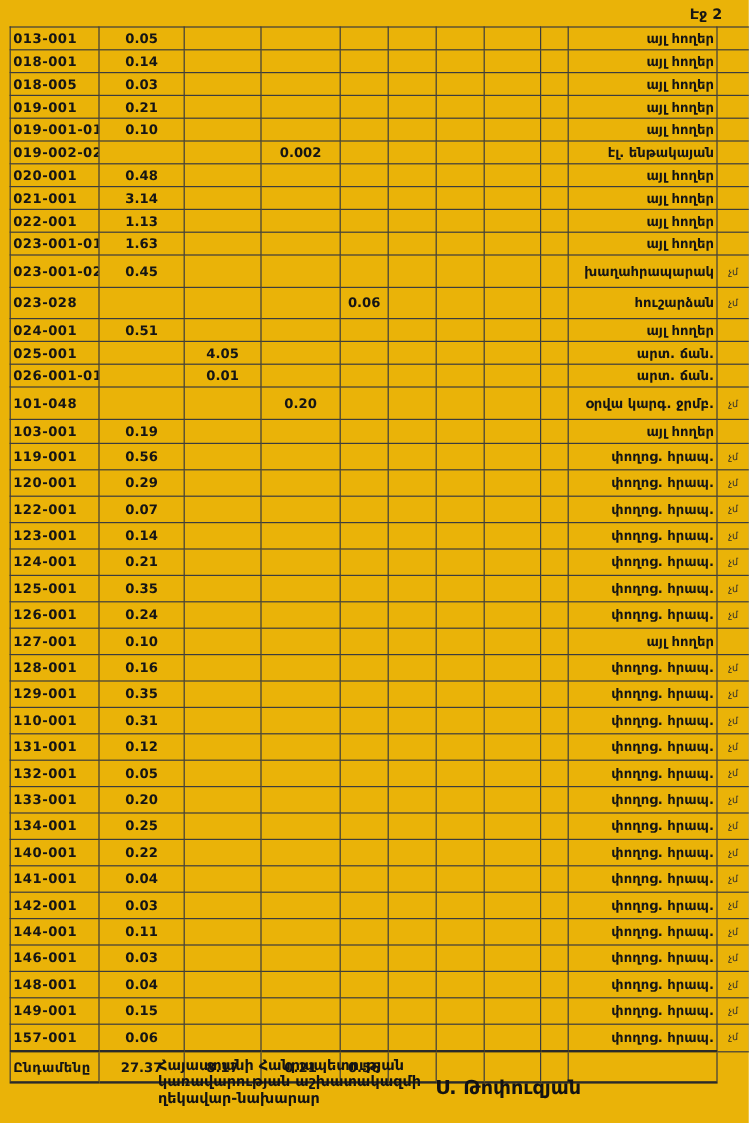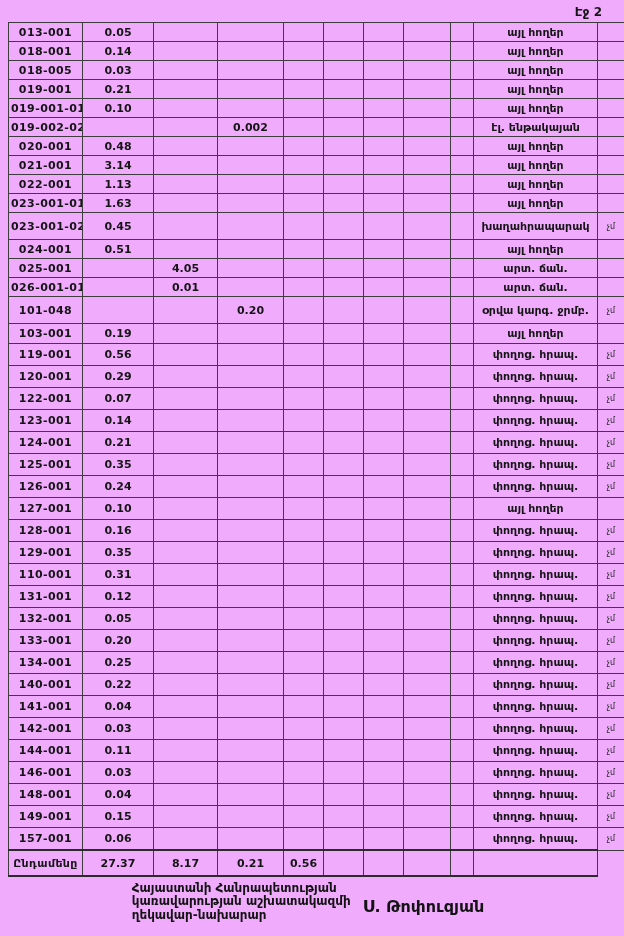--- a/index.html
+++ b/index.html
@@ -6,21 +6,21 @@
   body{
     width:624px;height:936px;
     background:#f4f4f2;
     font-family:"DejaVu Sans", sans-serif;
     color:#111;
     position:relative;
     overflow:hidden;
   }
   .page{
     position:absolute;inset:0;
-    background:#f0abfc;
+    background:#eab308;
   }
   .page-label{
     position:absolute;top:5px;right:22px;
     font-size:12px;font-weight:bold;color:#161616;
   }
   table.doc{
     position:absolute;top:22px;left:8px;
     border-collapse:collapse;
     table-layout:fixed;
     width:616px;
@@ -28,23 +28,23 @@
     font-weight:bold;
     color:#151515;
   }
   table.doc td{
     border:1px solid #3d3d3d;
     padding:0 2px;
     overflow:hidden;
     white-space:nowrap;
     vertical-align:middle;
   }
-  td.code{text-align:center;padding-left:8px;letter-spacing:0.4px;}
+  td.code{text-align:left;padding-left:8px;letter-spacing:0.4px;}
   td.num{text-align:center;}
-  td.desc{text-align:center;padding-left:6px;}
+  td.desc{text-align:right;padding-left:6px;}
   td.mark{
     border:none;
     font-size:8px;
     font-weight:normal;
     color:#2b2b2b;
     text-align:center;
     padding-left:6px;
   }
   tr.h18 td{height:18px;}
   tr.h19 td{height:19px;}
@@ -226,20 +226,33 @@
           <td class="num"></td>
           <td class="num"></td>
           <td class="num"></td>
           <td class="num"></td>
           <td class="num"></td>
           <td class="num"></td>
           <td class="num"></td>
           <td class="desc">խաղահրապարակ</td>
           <td class="mark">չմ</td>
         </tr>
+        <tr class="h25">
+          <td class="code">023-028</td>
+          <td class="num"></td>
+          <td class="num"></td>
+          <td class="num"></td>
+          <td class="num">0.06</td>
+          <td class="num"></td>
+          <td class="num"></td>
+          <td class="num"></td>
+          <td class="num"></td>
+          <td class="desc">հուշարձան</td>
+          <td class="mark">չմ</td>
+        </tr>
         <tr class="h18">
           <td class="code">024-001</td>
           <td class="num">0.51</td>
           <td class="num"></td>
           <td class="num"></td>
           <td class="num"></td>
           <td class="num"></td>
           <td class="num"></td>
           <td class="num"></td>
           <td class="num"></td>

